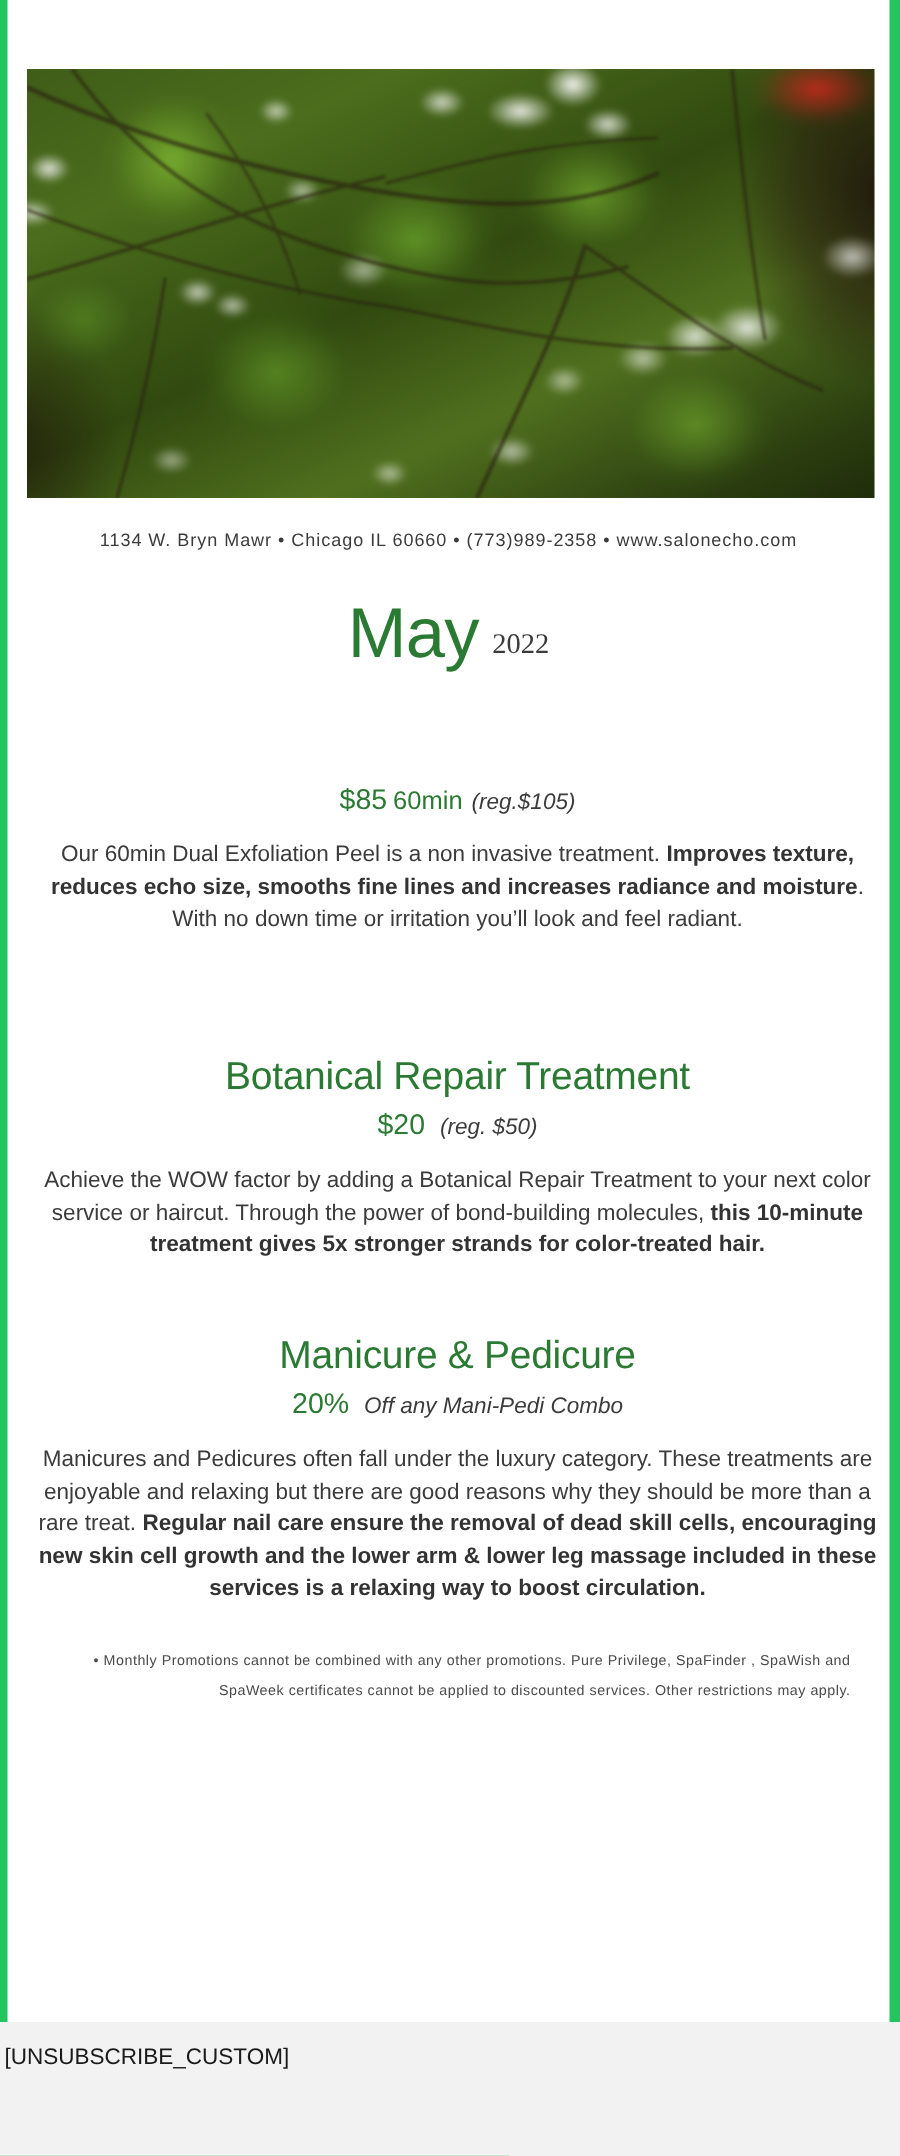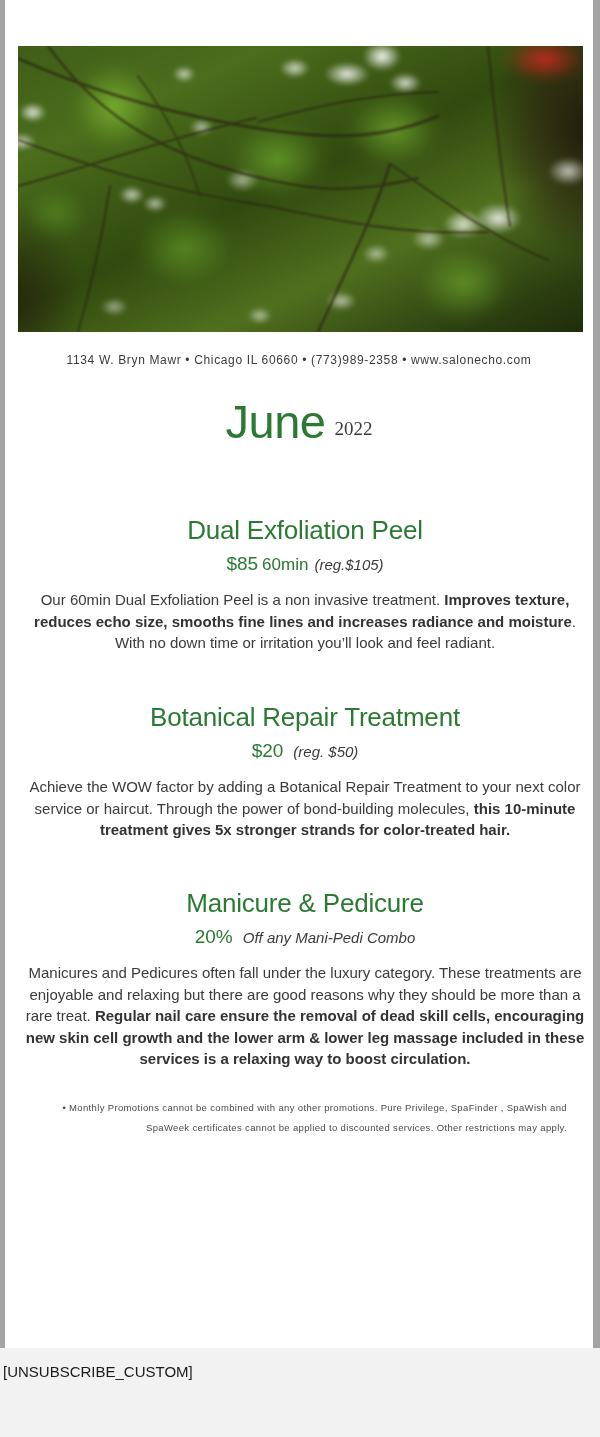--- a/index.html
+++ b/index.html
@@ -2,21 +2,21 @@
 <html><head>
 <meta charset="utf-8">
 <style>
   * { margin:0; padding:0; box-sizing:border-box; }
   html, body {
     width:600px; height:1437px;
     background:#f2f2f2;
     font-family:"Liberation Sans", sans-serif;
     -webkit-font-smoothing:antialiased;
   }
-  .page { width:600px; height:1437px; position:relative; background:#a3a3a3; overflow:hidden; }
+  .page { width:600px; height:1437px; position:relative; background:#22c55e; overflow:hidden; }
 
   
   .email-card {
     position:absolute; left:5px; top:0; width:588px; height:1348px;
     background:#ffffff;
   }
 
   
   .hero-wrap { position:absolute; left:13px; top:46px; width:565px; height:286px; overflow:hidden; }
   .hero-photo {
@@ -144,25 +144,24 @@
           <path d="M60 286 C 76 230, 86 180, 92 140" stroke-width="2"></path>
           <path d="M470 0 C 476 60, 482 120, 492 180" stroke-width="2"></path>
           <path d="M120 30 C 150 70, 170 110, 182 150" stroke-width="1.6"></path>
         </g>
       </svg>
     </div>
 
     <div class="address">1134 W. Bryn Mawr • Chicago IL 60660 • (773)989-2358 • www.salonecho.com</div>
 
     <div class="month-row">
-      <span class="month-name">June</span><span class="month-year">2022</span>
+      <span class="month-name">May</span><span class="month-year">2022</span>
     </div>
 
     <div class="promo" id="promo-0">
-      <div class="promo-title">Dual Exfoliation Peel</div>
       <div class="promo-price">
         <span class="price-main">$85</span><span class="price-sub">60min</span><span class="price-reg">(reg.$105)</span>
       </div>
       <div class="promo-body"><span>Our 60min Dual Exfoliation Peel is a non invasive treatment. </span><b>Improves texture, reduces echo size, smooths fine lines and increases radiance and moisture</b><span>. With no down time or irritation you’ll look and feel radiant.</span></div>
     </div>
 
     <div class="promo" id="promo-1">
       <div class="promo-title">Botanical Repair Treatment</div>
       <div class="promo-price">
         <span class="price-main">$20</span><span class="price-sub"></span><span class="price-reg">(reg. $50)</span>

